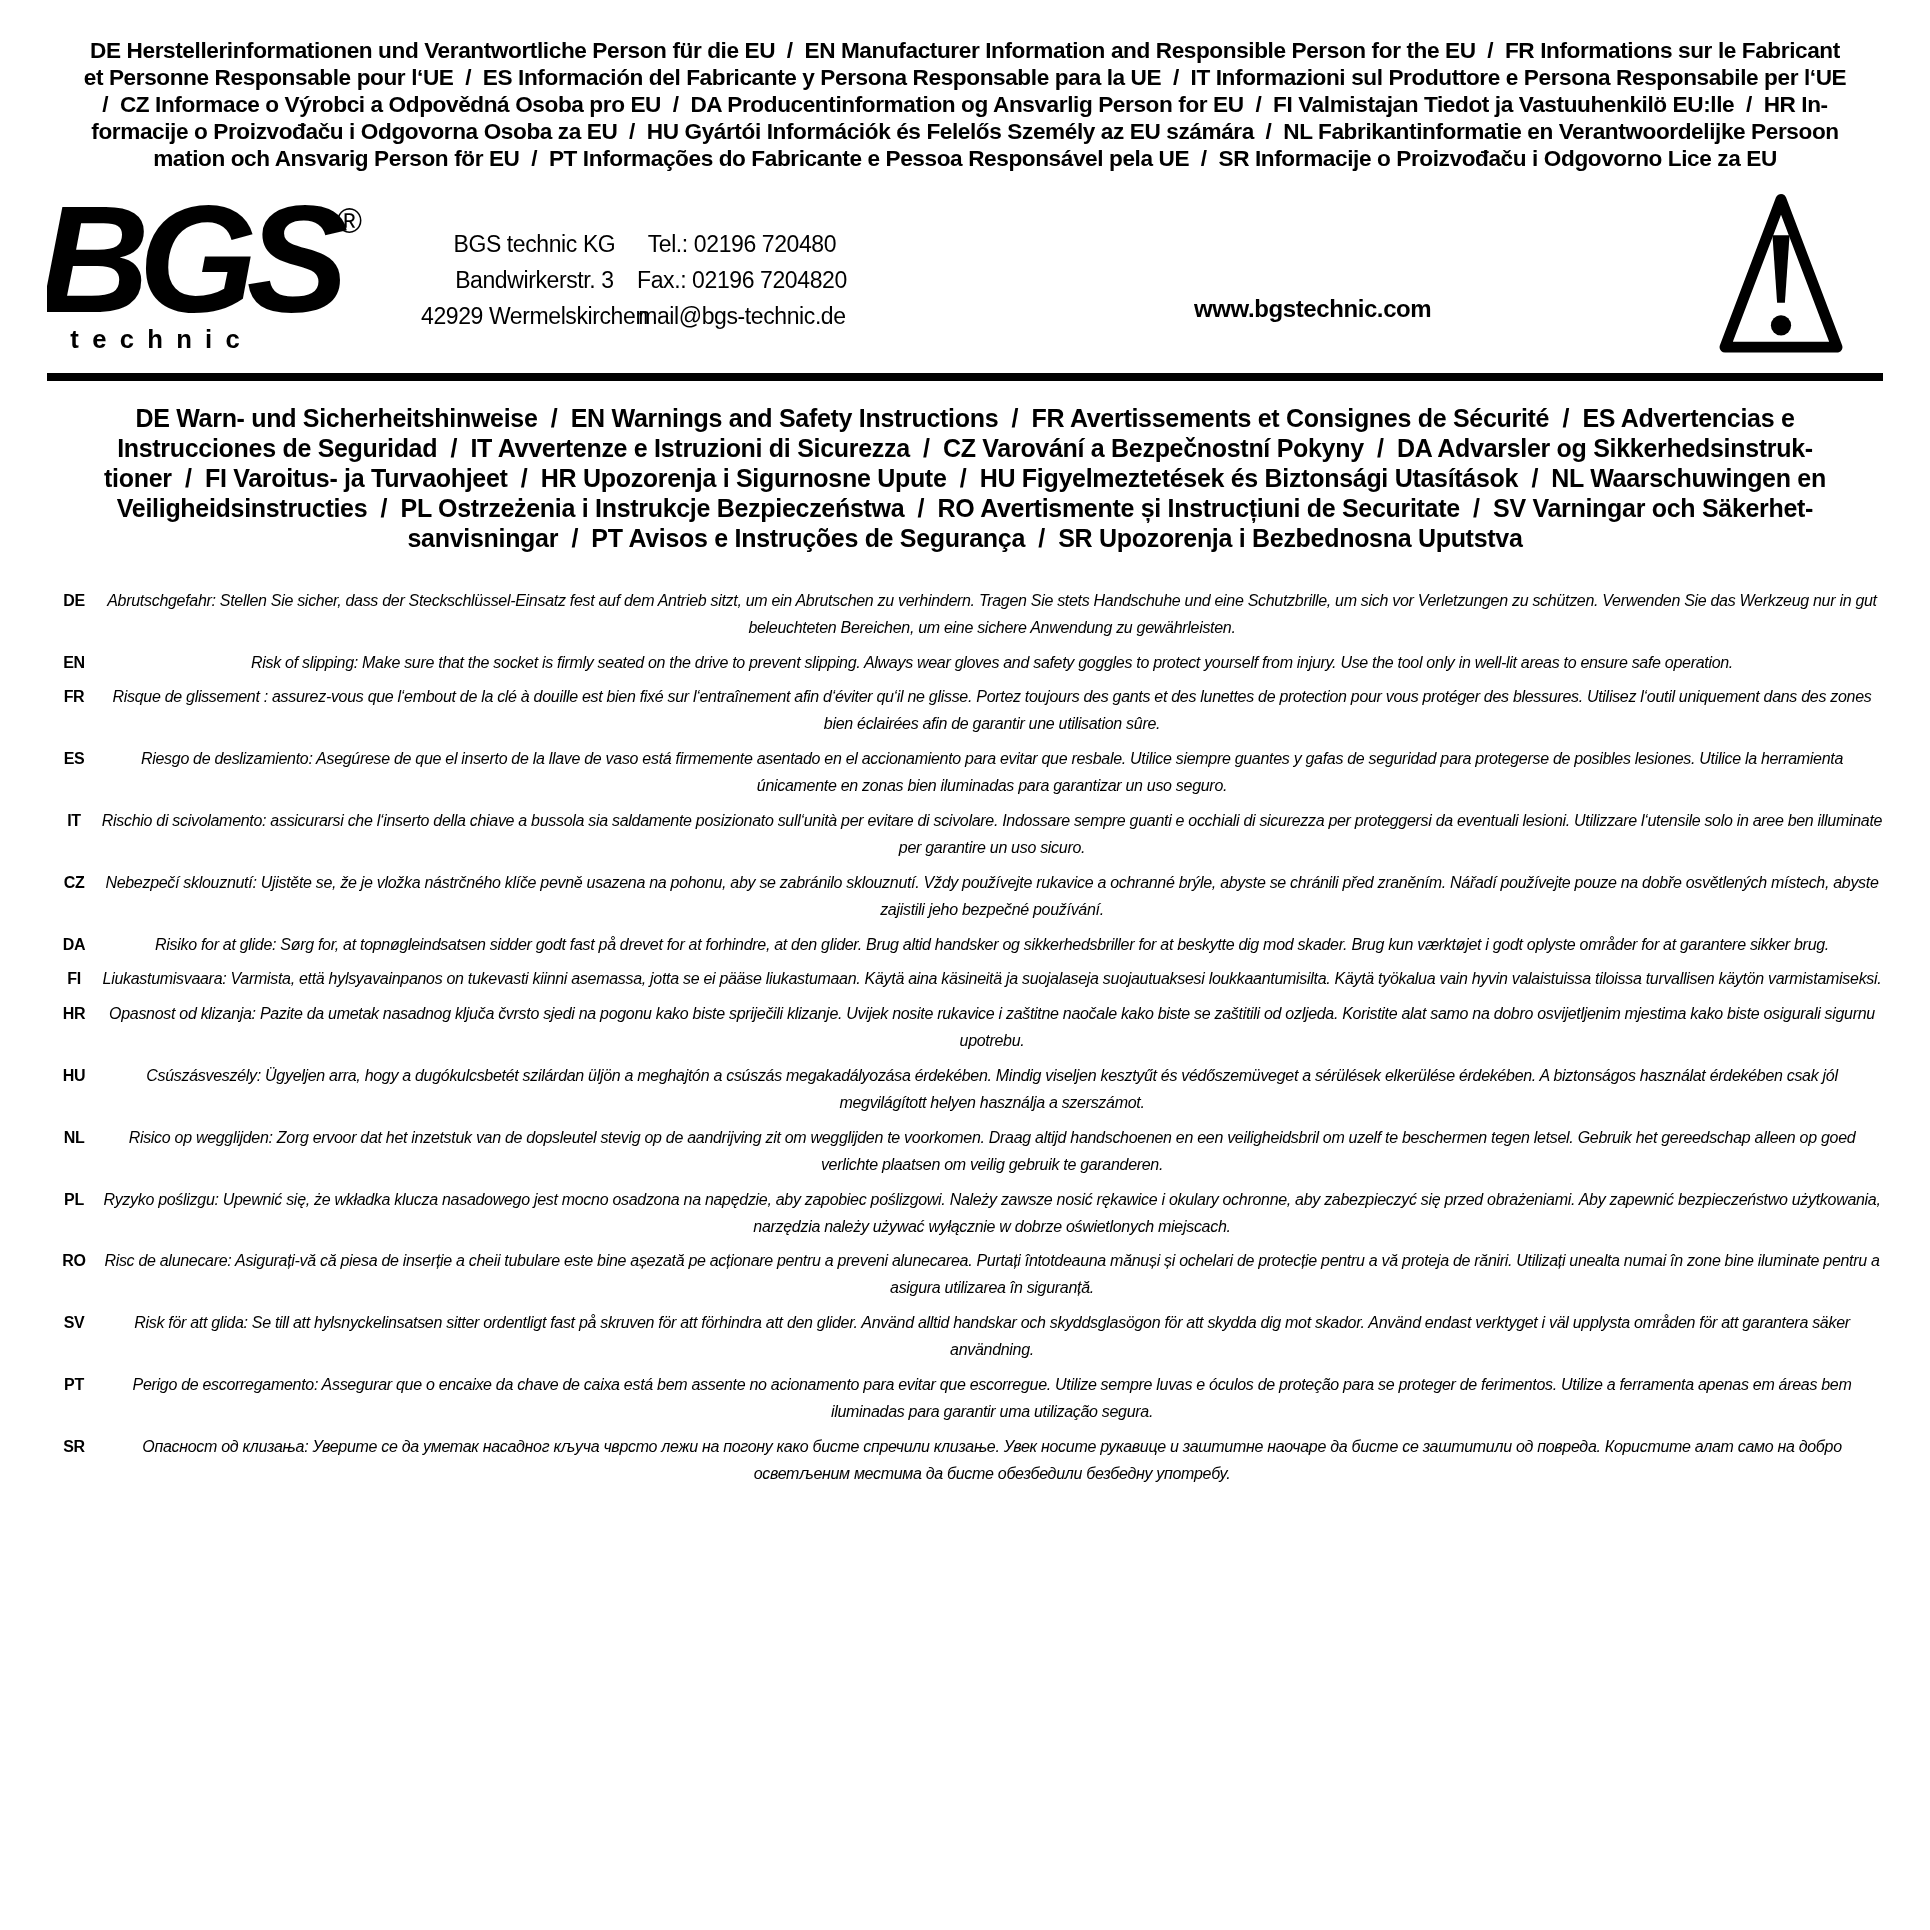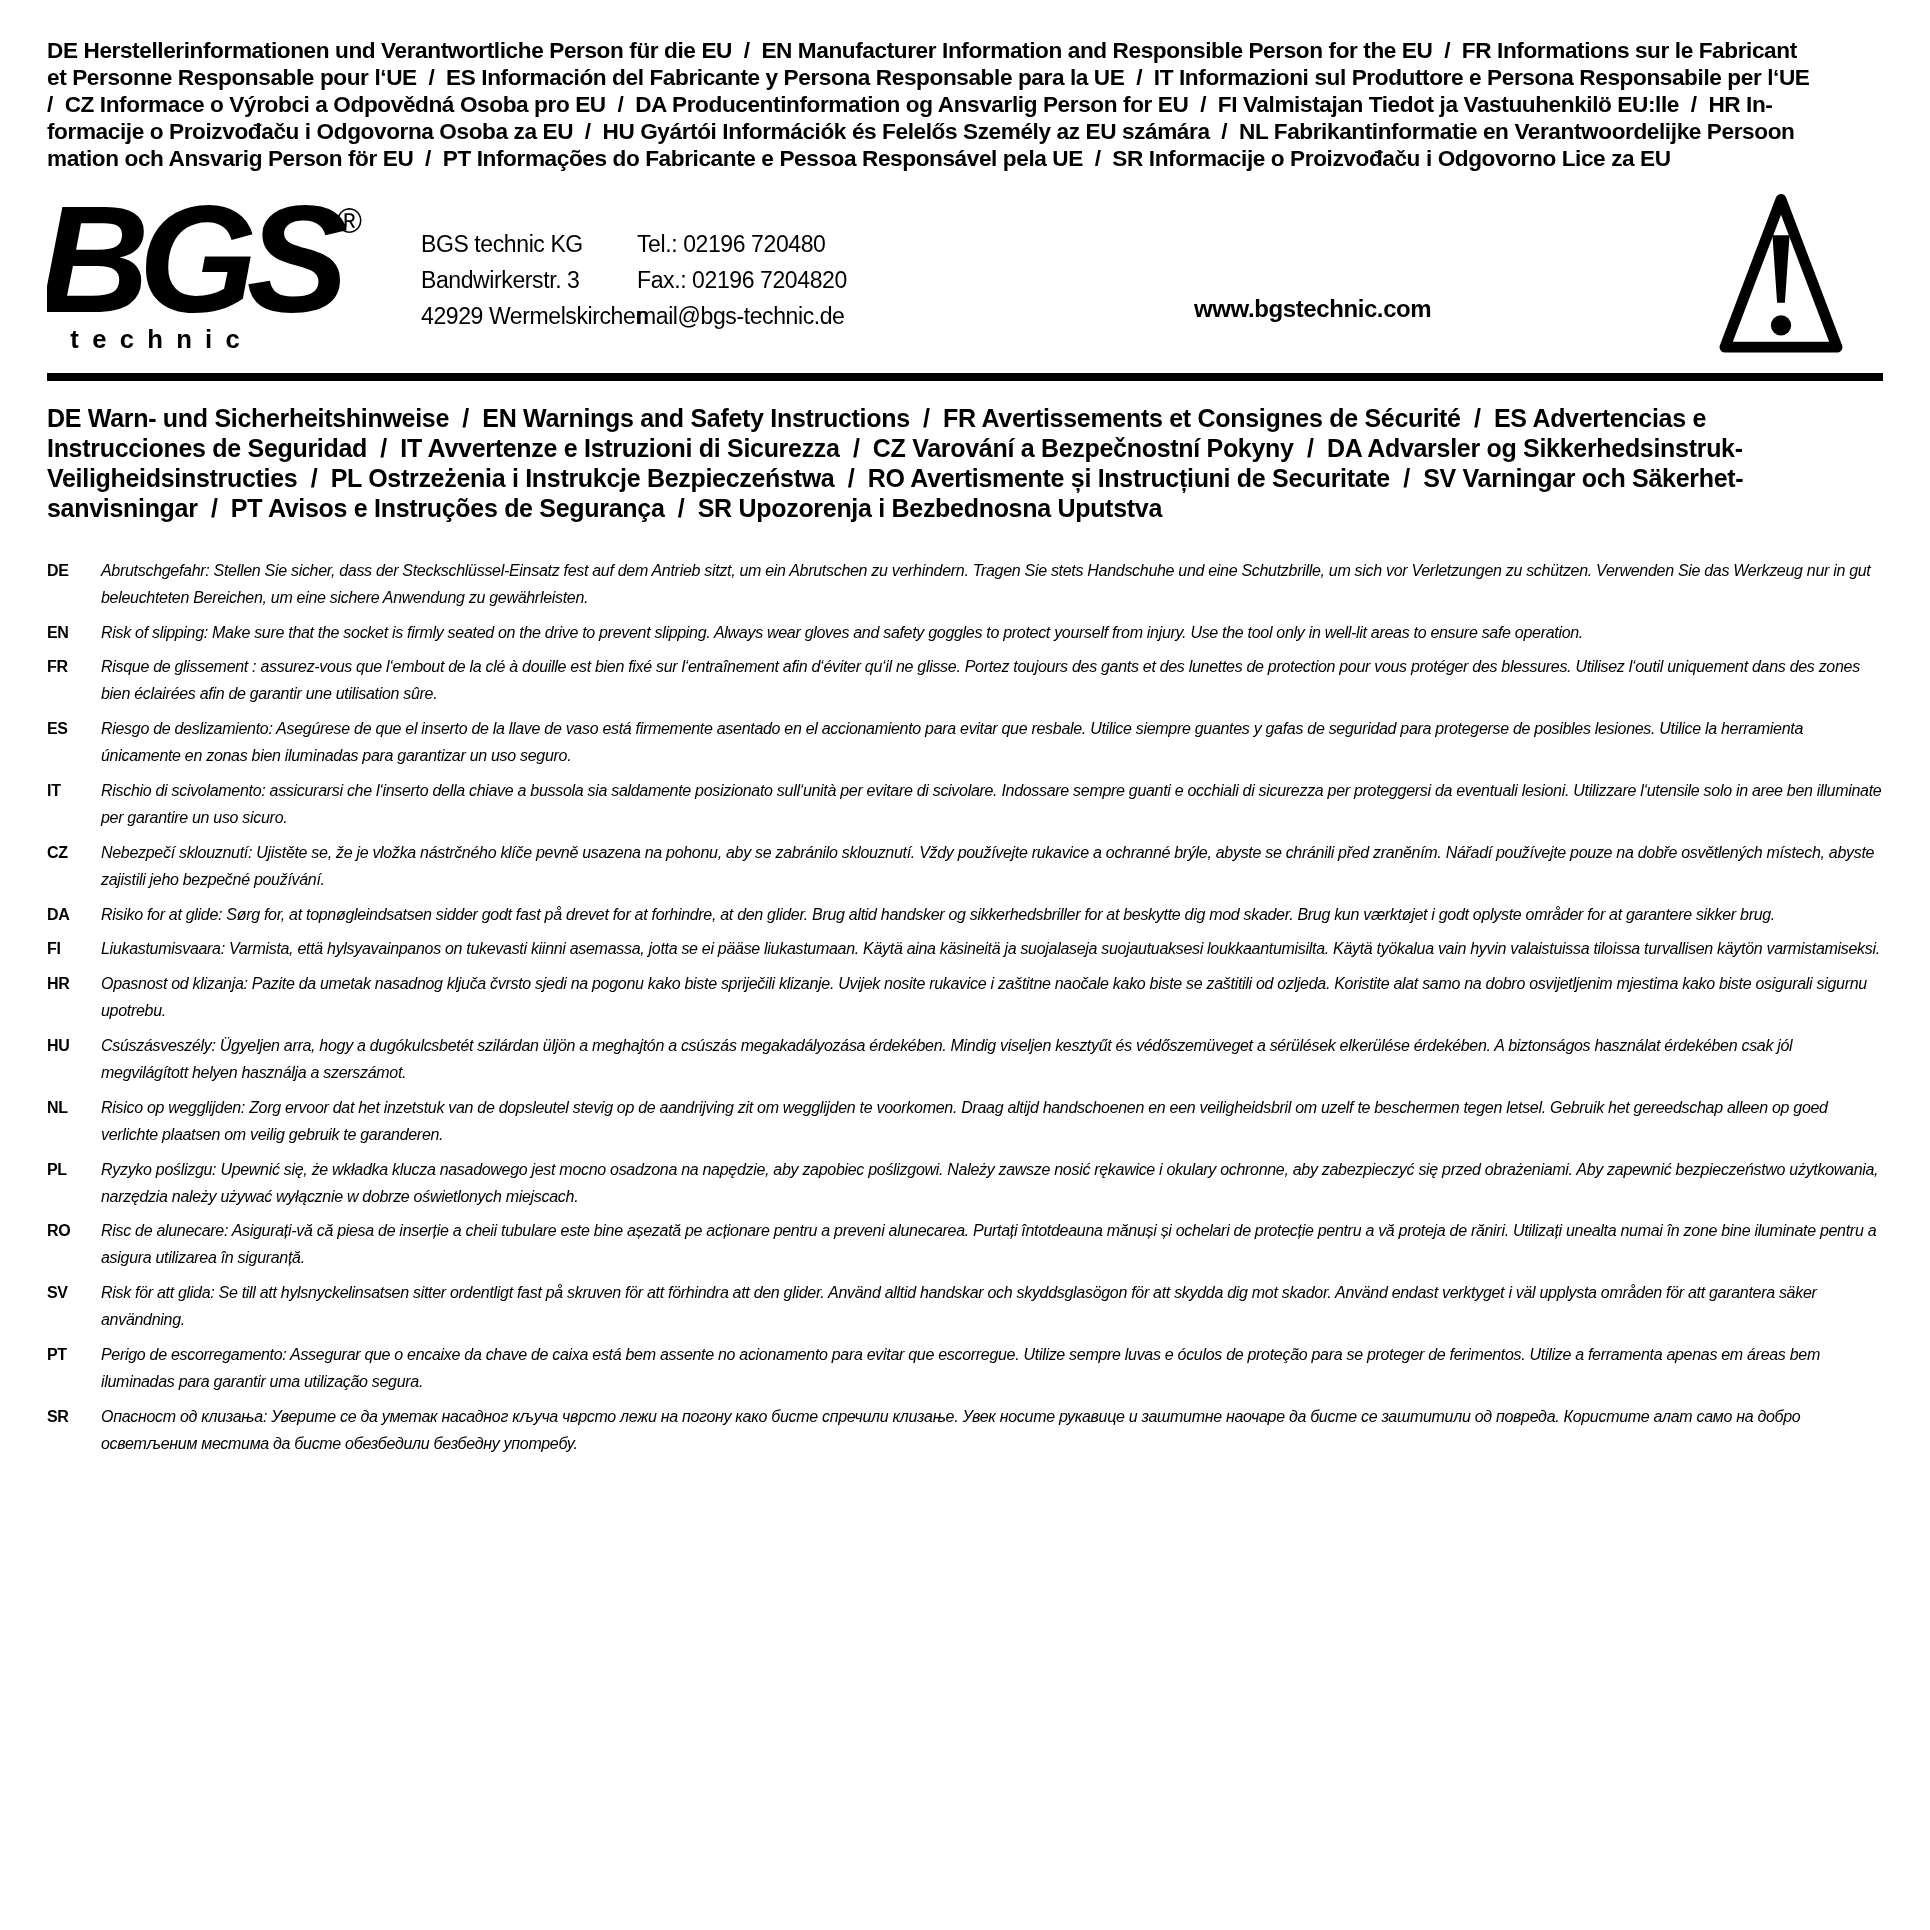--- a/index.html
+++ b/index.html
@@ -11,20 +11,21 @@
     overflow: hidden;
   }
   * { box-sizing: border-box; }
   .page {
     position: relative;
     width: 1930px;
     height: 1930px;
     padding: 37px 47px 0 47px;
     font-family: "Liberation Sans", "DejaVu Sans", sans-serif;
     color: #000;
+    text-align: center;
   }
   
   .top-header div {
     font-size: 22.6px;
     line-height: 27px;
     font-weight: bold;
     letter-spacing: -0.4px;
     white-space: pre;
   }
   
@@ -131,20 +132,21 @@
       </svg>
     </div>
 
   </div>
 
   <div class="divider"></div>
 
   <div class="section-header" id="section-header">
       <div>DE Warn- und Sicherheitshinweise  /  EN Warnings and Safety Instructions  /  FR Avertissements et Consignes de Sécurité  /  ES Advertencias e</div>
       <div>Instrucciones de Seguridad  /  IT Avvertenze e Istruzioni di Sicurezza  /  CZ Varování a Bezpečnostní Pokyny  /  DA Advarsler og Sikkerhedsinstruk-</div>
+      <div>tioner  /  FI Varoitus- ja Turvaohjeet  /  HR Upozorenja i Sigurnosne Upute  /  HU Figyelmeztetések és Biztonsági Utasítások  /  NL Waarschuwingen en</div>
       <div>Veiligheidsinstructies  /  PL Ostrzeżenia i Instrukcje Bezpieczeństwa  /  RO Avertismente și Instrucțiuni de Securitate  /  SV Varningar och Säkerhet-</div>
       <div>sanvisningar  /  PT Avisos e Instruções de Segurança  /  SR Upozorenja i Bezbednosna Uputstva</div>
     </div>
 
   <div class="instructions" id="instructions">
       <div class="para">
         <span class="code">DE</span>
         <span class="text">Abrutschgefahr: Stellen Sie sicher, dass der Steckschlüssel-Einsatz fest auf dem Antrieb sitzt, um ein Abrutschen zu verhindern. Tragen Sie stets Handschuhe und eine Schutzbrille, um sich vor Verletzungen zu schützen. Verwenden Sie das Werkzeug nur in gut beleuchteten Bereichen, um eine sichere Anwendung zu gewährleisten.</span>
       </div>
       <div class="para">

